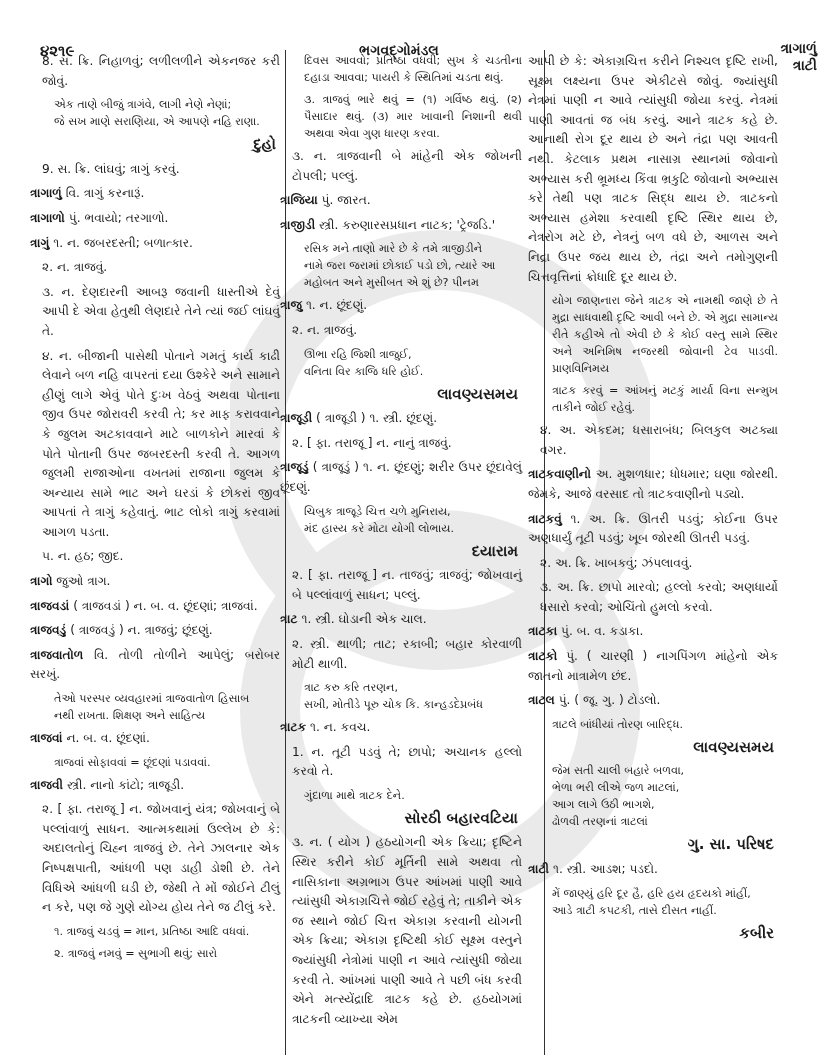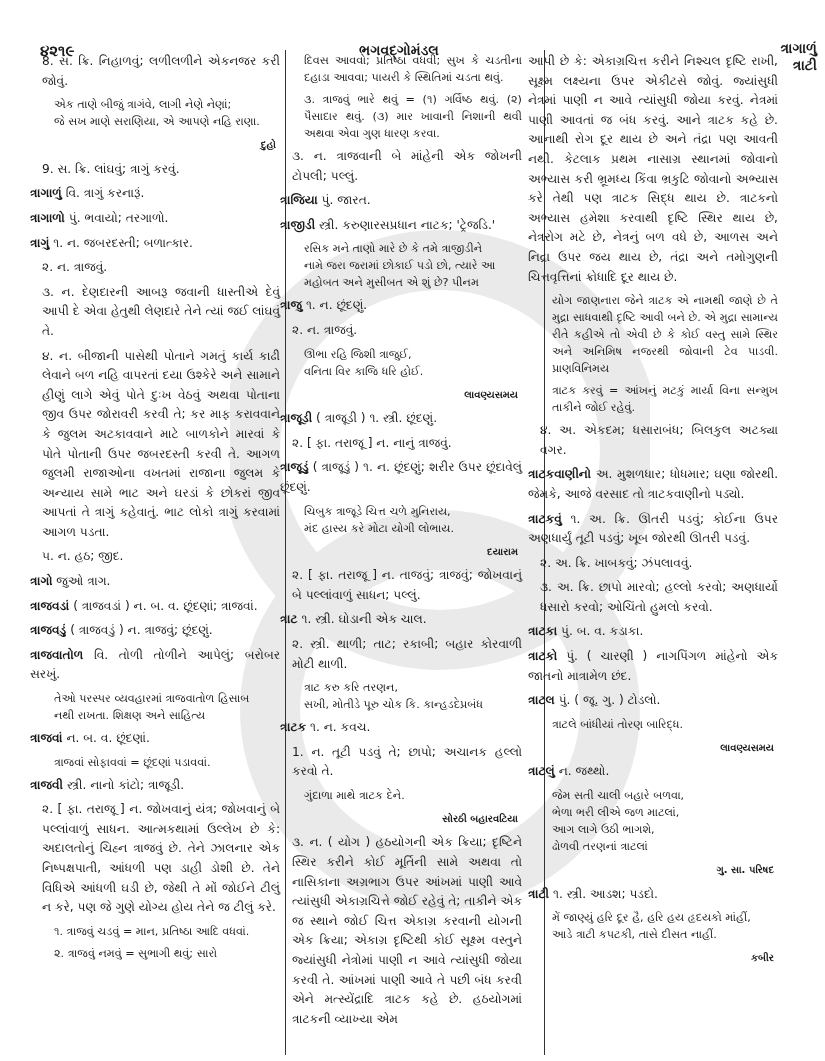--- a/index.html
+++ b/index.html
@@ -15,21 +15,21 @@
   .c1 { left:30px; width:250px; }
   .c2 { left:280px; width:242px; }
   .c3 { left:528px; width:250px; }
   .rule { position:absolute; top:50px; width:1px; background:#333; }
   .r1 { left:285px; height:1005px; }
   .r2 { left:544px; height:1005px; }
   .entry { margin:0 0 5px 0; text-align:justify; }
   .head { font-weight:bold; }
   .sense { padding-left:12px; text-indent:0; }
   .quote { padding-left:24px; font-size:11.2px; line-height:17px; }
-  .attr { text-align:right; font-size:10px; font-weight:bold; padding-right:4px; }
+  .attr { text-align:right; font-size:15px; font-weight:bold; padding-right:4px; }
   .line { display:block; }
 </style>
 </head>
 <body>
 
 <svg class="watermark" viewBox="0 0 420 820">
   <circle cx="210" cy="300" r="190" fill="none" stroke="#000" stroke-width="60"></circle>
   <circle cx="210" cy="560" r="170" fill="none" stroke="#000" stroke-width="60"></circle>
 </svg>
 
@@ -139,21 +139,20 @@
     <div class="entry"><span class="head">ત્રાટકવું</span><span> ૧. અ. ક્રિ. ઊતરી પડવું; કોઈના ઉપર અણધાર્યું તૂટી પડવું; ખૂબ જોરથી ઊતરી પડવું.</span></div>
     <div class="entry sense">૨. અ. ક્રિ. ખાબકવું; ઝંપલાવવું.</div>
     <div class="entry sense">૩. અ. ક્રિ. છાપો મારવો; હલ્લો કરવો; અણધાર્યો ધસારો કરવો; ઓચિંતો હુમલો કરવો.</div>
     <div class="entry"><span class="head">ત્રાટકા</span><span> પું. બ. વ. કડાકા.</span></div>
     <div class="entry"><span class="head">ત્રાટકો</span><span> પું. ( ચારણી ) નાગપિંગળ માંહેનો એક જાતનો માત્રામેળ છંદ.</span></div>
     <div class="entry"><span class="head">ત્રાટલ</span><span> પું. ( જૂ. ગુ. ) ટોડલો.</span></div>
     <div class="entry quote">
       <span class="line">ત્રાટલે બાંધીયાં તોરણ બારિદ્ધ.</span>
     </div>
     <div class="entry attr">લાવણ્યસમય</div>
-    <div class="entry"><span class="head">ત્રાટલું</span><span> ન. જથ્થો.</span></div>
     <div class="entry quote">
       <span class="line">જેમ સતી ચાલી બહારે બળવા,</span>
       <span class="line">ભેળા ભરી લીએ જળ માટલાં,</span>
       <span class="line">આગ લાગે ઉઠી ભાગશે,</span>
       <span class="line">ઢોળવી તરણનાં ત્રાટલાં</span>
     </div>
     <div class="entry attr">ગુ. સા. પરિષદ</div>
     <div class="entry"><span class="head">ત્રાટી</span><span> ૧. સ્ત્રી. આડશ; પડદો.</span></div>
     <div class="entry quote">
       <span class="line">મેં જાણ્યું હરિ દૂર હૈ, હરિ હય હૃદયકો માંહીં,</span>

